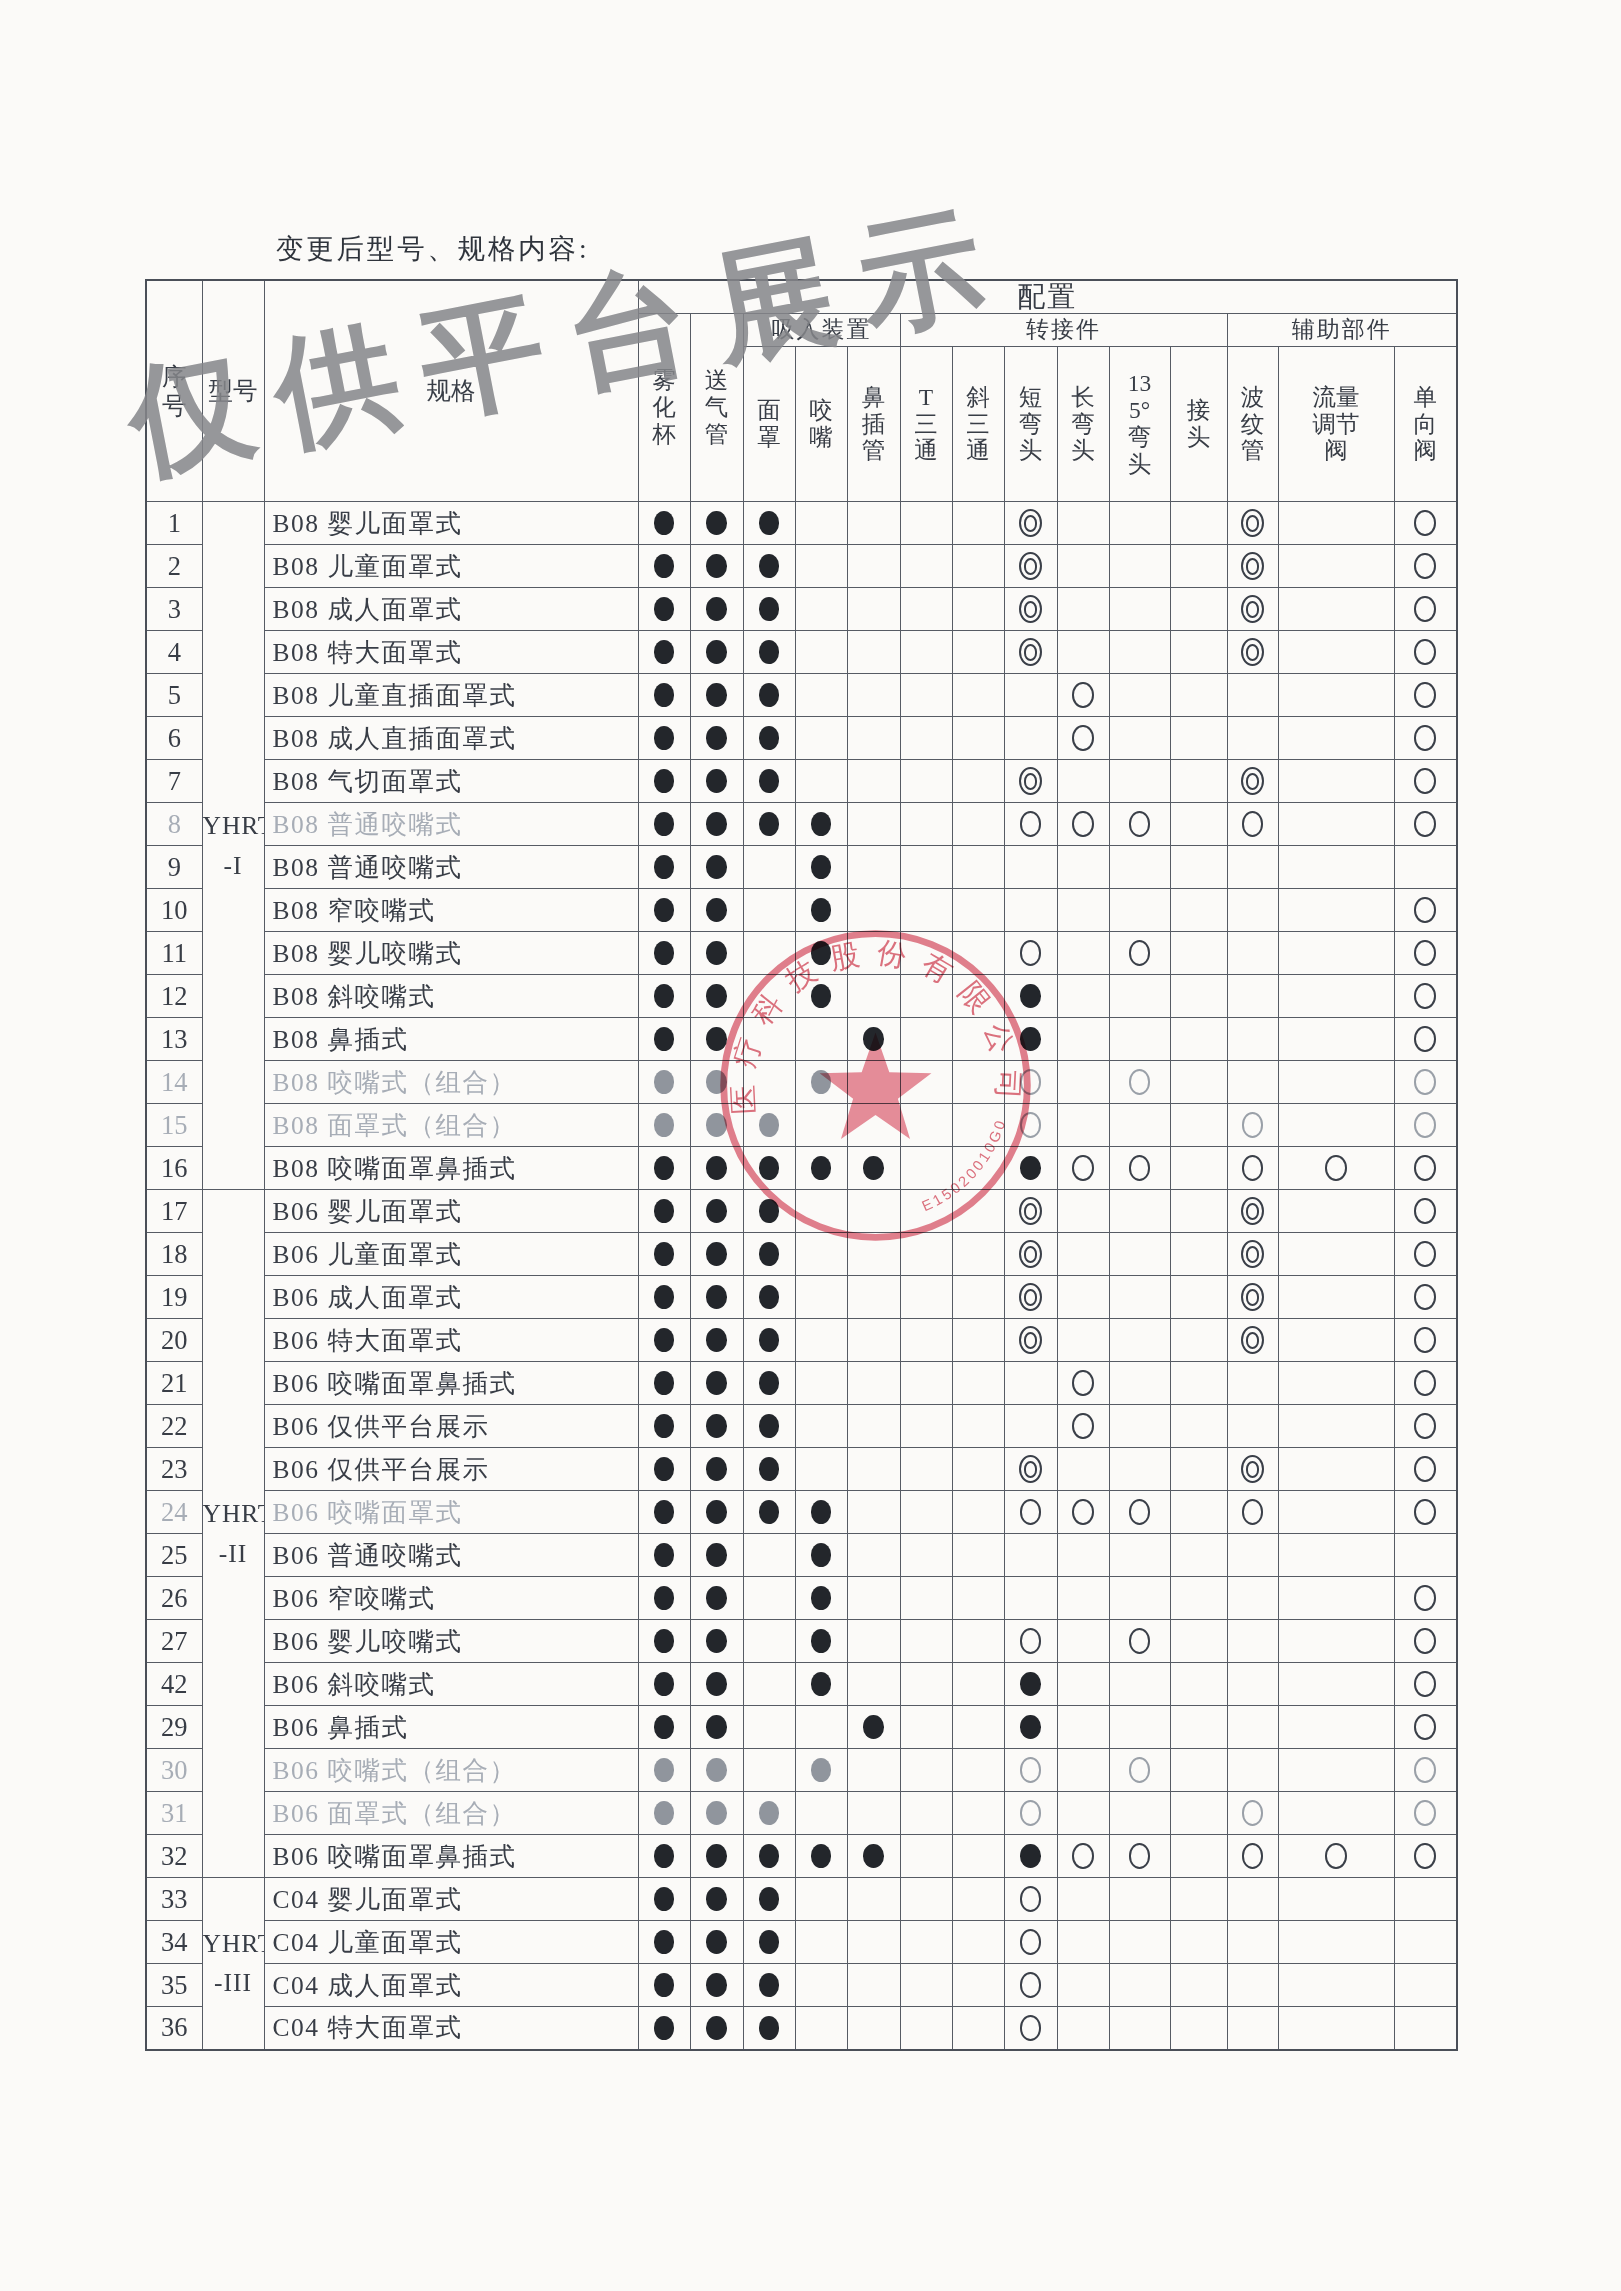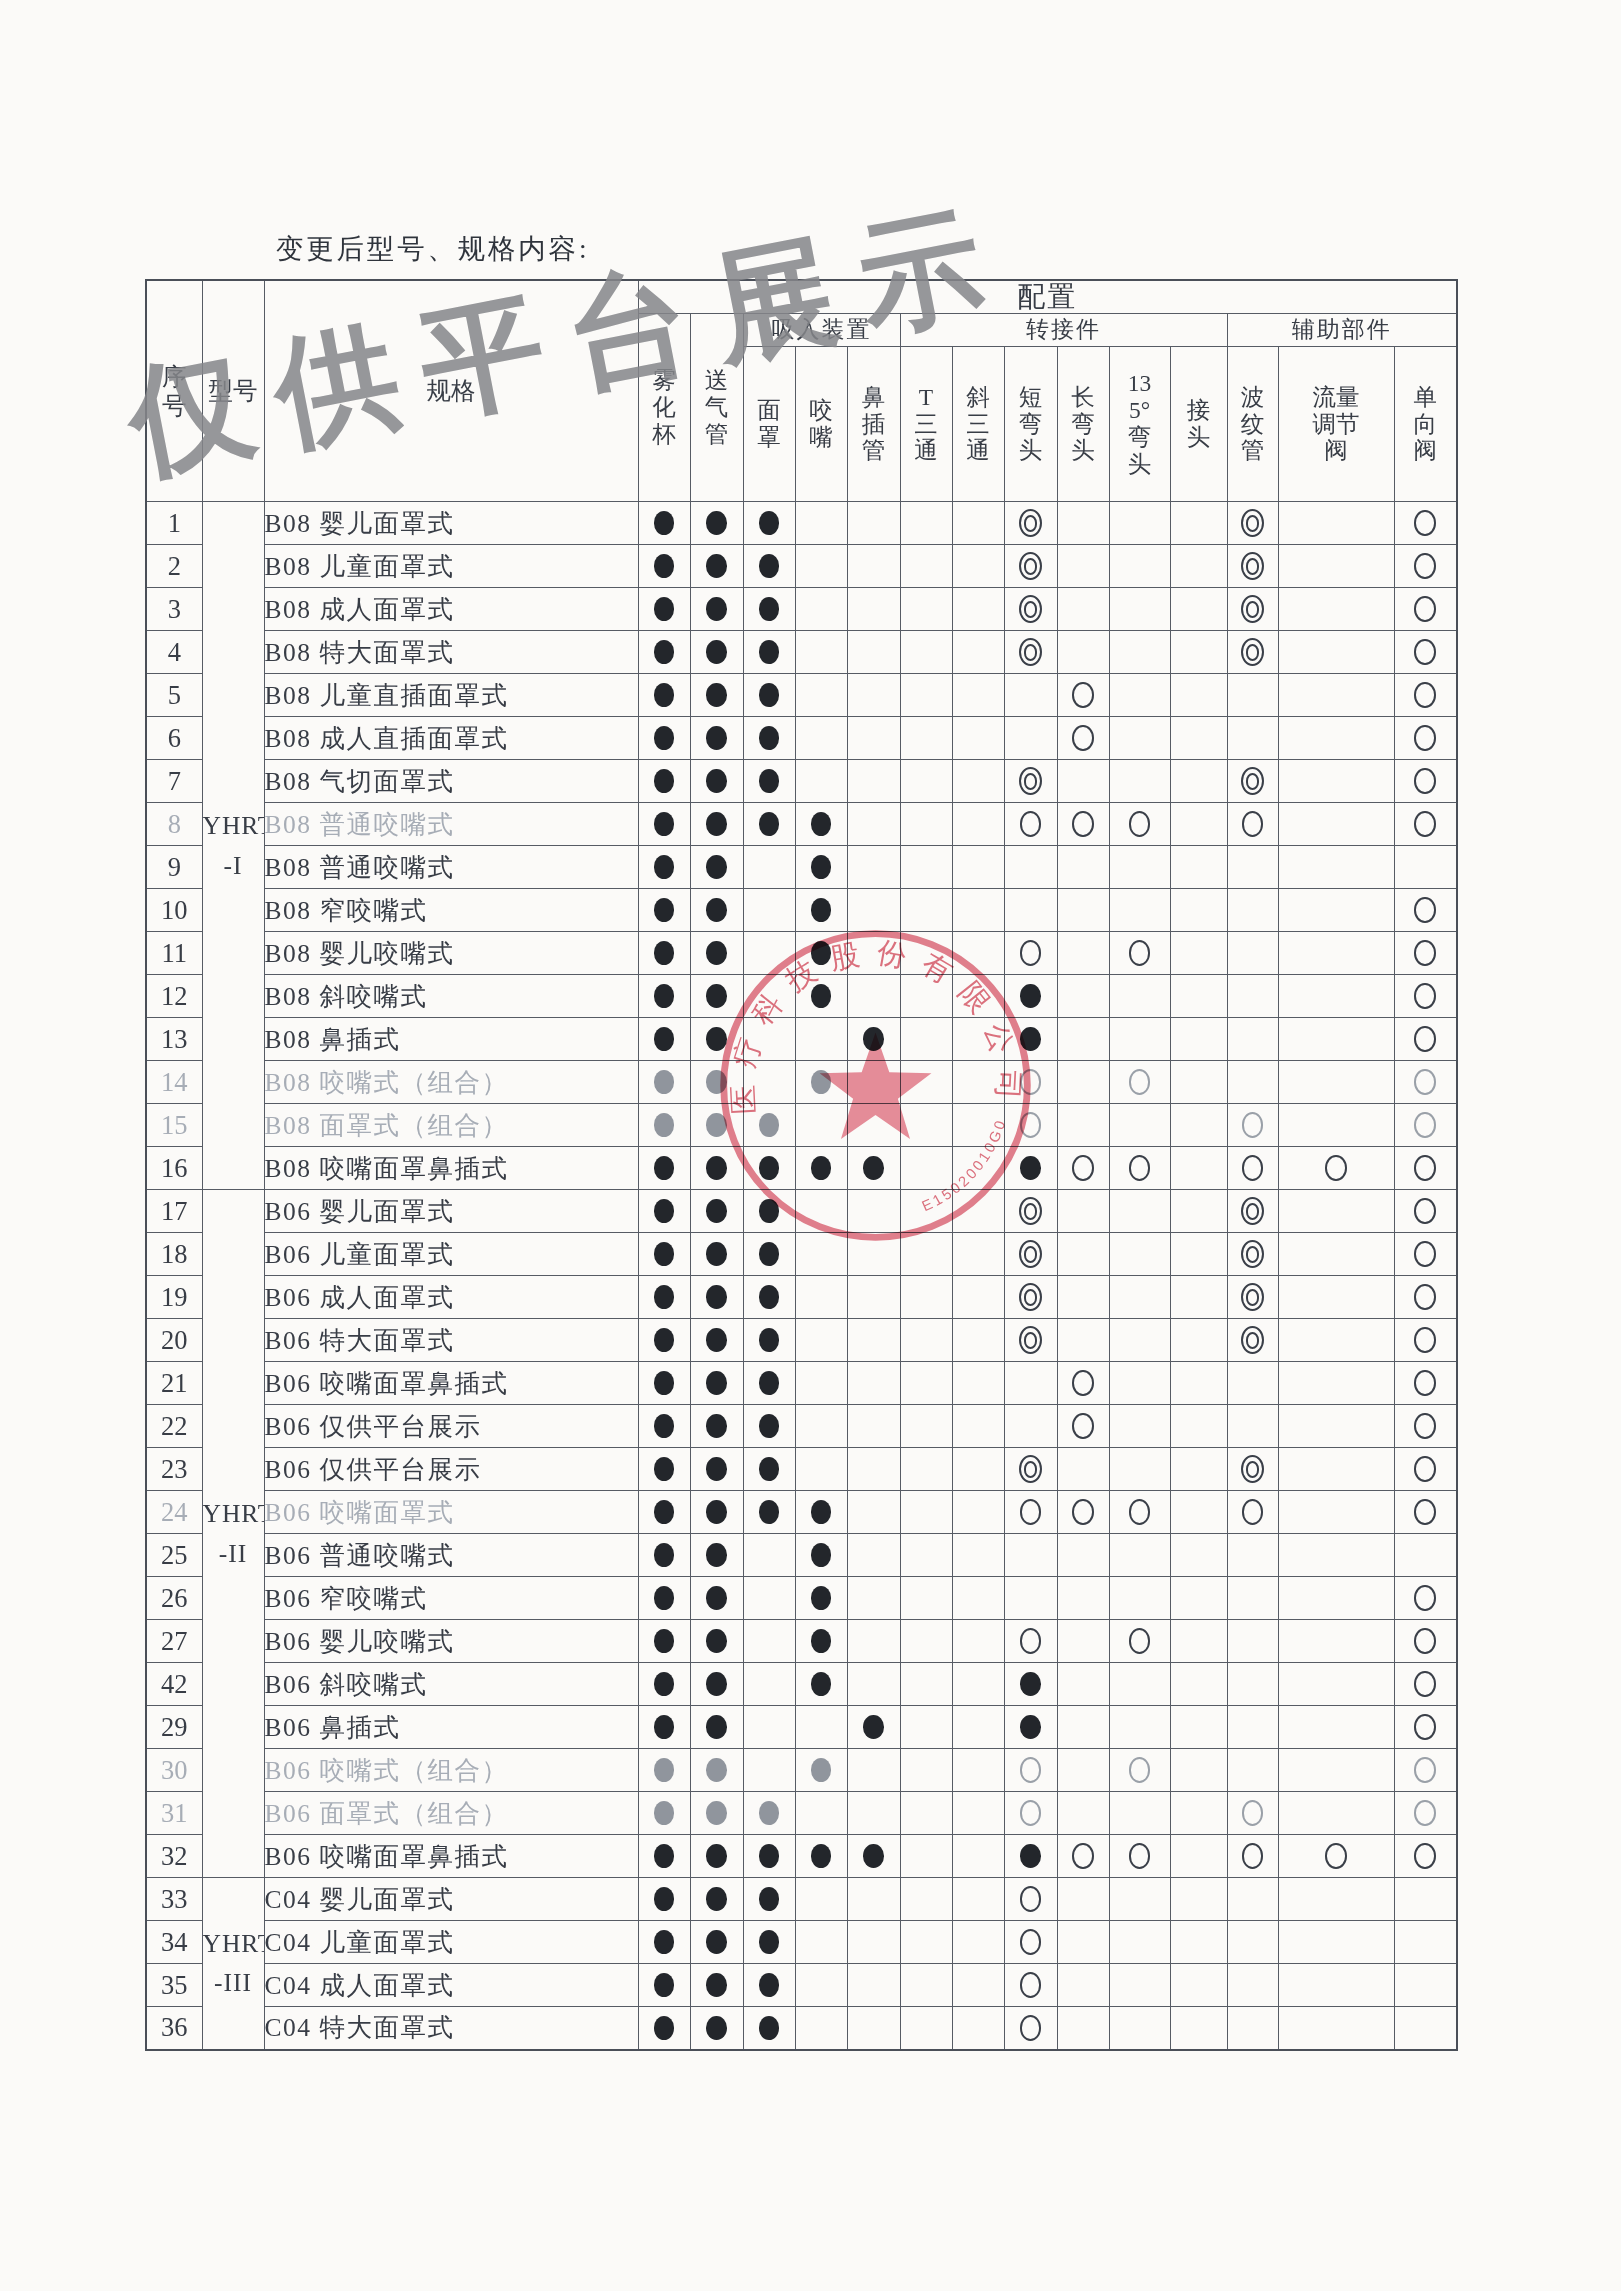--- a/index.html
+++ b/index.html
@@ -14,21 +14,21 @@
   th.cfg-h{font-size:28px;letter-spacing:2px;}
   tr.h-grp th.grp{font-size:23px;letter-spacing:2px;}
   th.corner{font-size:24.5px;}
   .stack{display:inline-block;width:1.15em;word-break:break-all;line-height:1.2;}
   th.vlabel span{display:inline-block;width:1.15em;word-break:break-all;line-height:1.14;
         font-size:23.5px;text-align:center;}
   th.vlabel span.w2{width:2.3em;}
   tbody tr{height:43px;}
   td.no{text-align:center;font-size:26.5px;}
   td.model{text-align:center;font-size:25.5px;line-height:1.55;letter-spacing:1px;}
-  td.spec{font-size:25.5px;padding-left:0;letter-spacing:1.5px;white-space:nowrap;}
+  td.spec{font-size:25.5px;padding-left:8px;letter-spacing:1.5px;white-space:nowrap;}
   td.cfg{text-align:center;vertical-align:middle;}
   .dot{display:inline-block;width:20.6px;height:23.5px;border-radius:50%;background:#23262b;vertical-align:middle;}
   .ring{display:inline-block;width:17.6px;height:21.6px;border:2px solid #3a3f48;border-radius:50%;vertical-align:middle;}
   .ring.double{position:relative;width:19.6px;height:24.5px;}
   .ring.double::after{content:"";position:absolute;left:2.9px;right:2.9px;top:3.9px;bottom:3.9px;
         border:2px solid #3a3f48;border-radius:50%;}
   tr.dim-text td.no, tr.dim-text td.spec{color:#a7adb6;}
   tr.dim-all .dot{background:#90959d;}
   tr.dim-all .ring{border-color:#9aa0a8;}
   .watermark{position:absolute;left:147px;top:343px;width:990px;white-space:nowrap;

